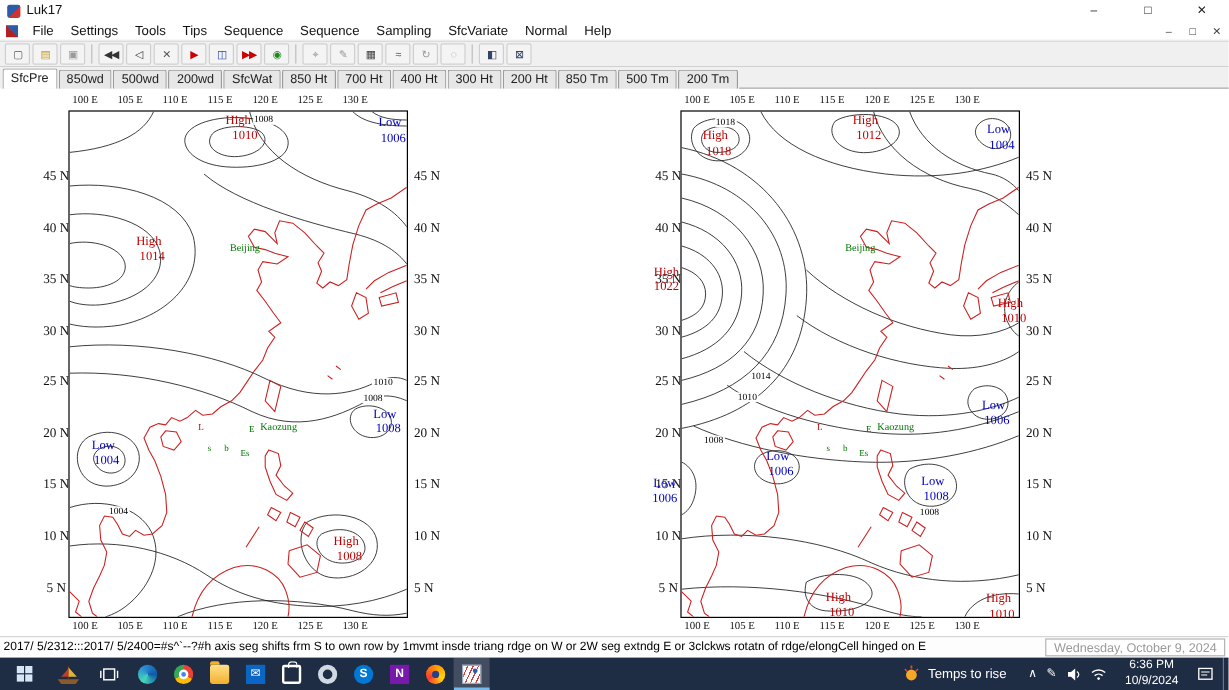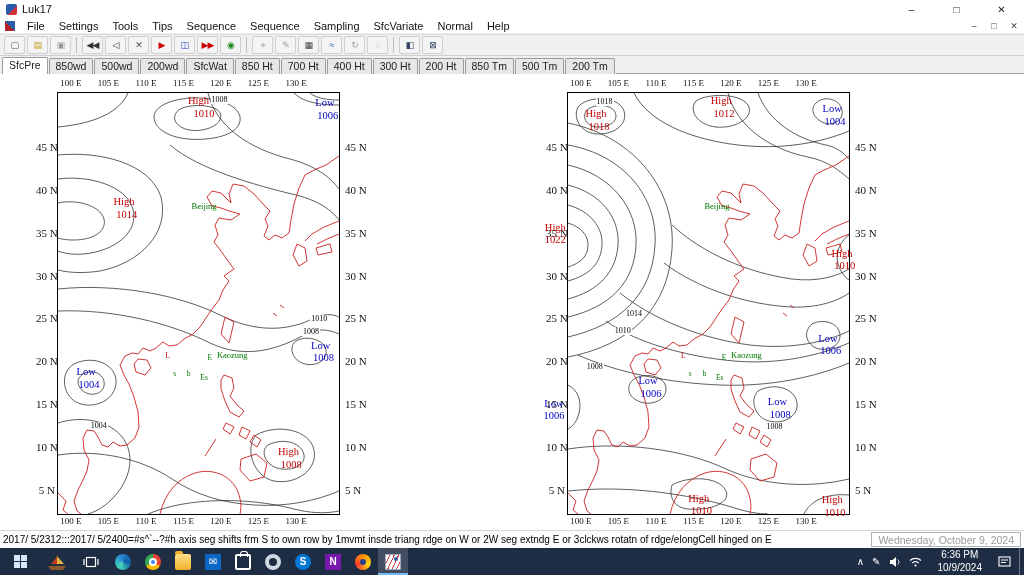--- a/index.html
+++ b/index.html
@@ -485,20 +485,29 @@
         </div>
         <div class="tb-icon icon-browser">
           <span class="g"></span>
         </div>
         <div class="tb-icon icon-luk17 active">
           <span class="g"></span>
         </div>
       </div>
 
     <div class="tb-right">
+      <div class="weather">
+        <svg width="15" height="15" viewBox="0 0 15 15">
+          <circle cx="7.5" cy="8.5" r="4.5" fill="#f7a824"></circle>
+          <line x1="7.5" y1="0.5" x2="7.5" y2="3" stroke="#e04a2f" stroke-width="1.5"></line>
+          <line x1="2" y1="3.5" x2="4" y2="5.5" stroke="#e04a2f" stroke-width="1.2"></line>
+          <line x1="13" y1="3.5" x2="11" y2="5.5" stroke="#e04a2f" stroke-width="1.2"></line>
+        </svg>
+        <span>Temps to rise</span>
+      </div>
       <div class="tray">
         <span class="tray-ic">∧</span>
         <span class="tray-ic">✎</span>
         <svg width="12" height="12" viewBox="0 0 12 12">
           <path d="M1 4 H3.5 L7 1 V11 L3.5 8 H1 Z" fill="#fff"></path>
           <path d="M8.5 3.5 C10.5 5 10.5 7 8.5 8.5" stroke="#fff" fill="none" stroke-width="1"></path>
         </svg>
         <svg width="13" height="11" viewBox="0 0 13 11">
           <path d="M1 4.5 A8 8 0 0 1 12 4.5" stroke="#fff" fill="none" stroke-width="1.2"></path>
           <path d="M3.2 7 A5 5 0 0 1 9.8 7" stroke="#fff" fill="none" stroke-width="1.2"></path>

